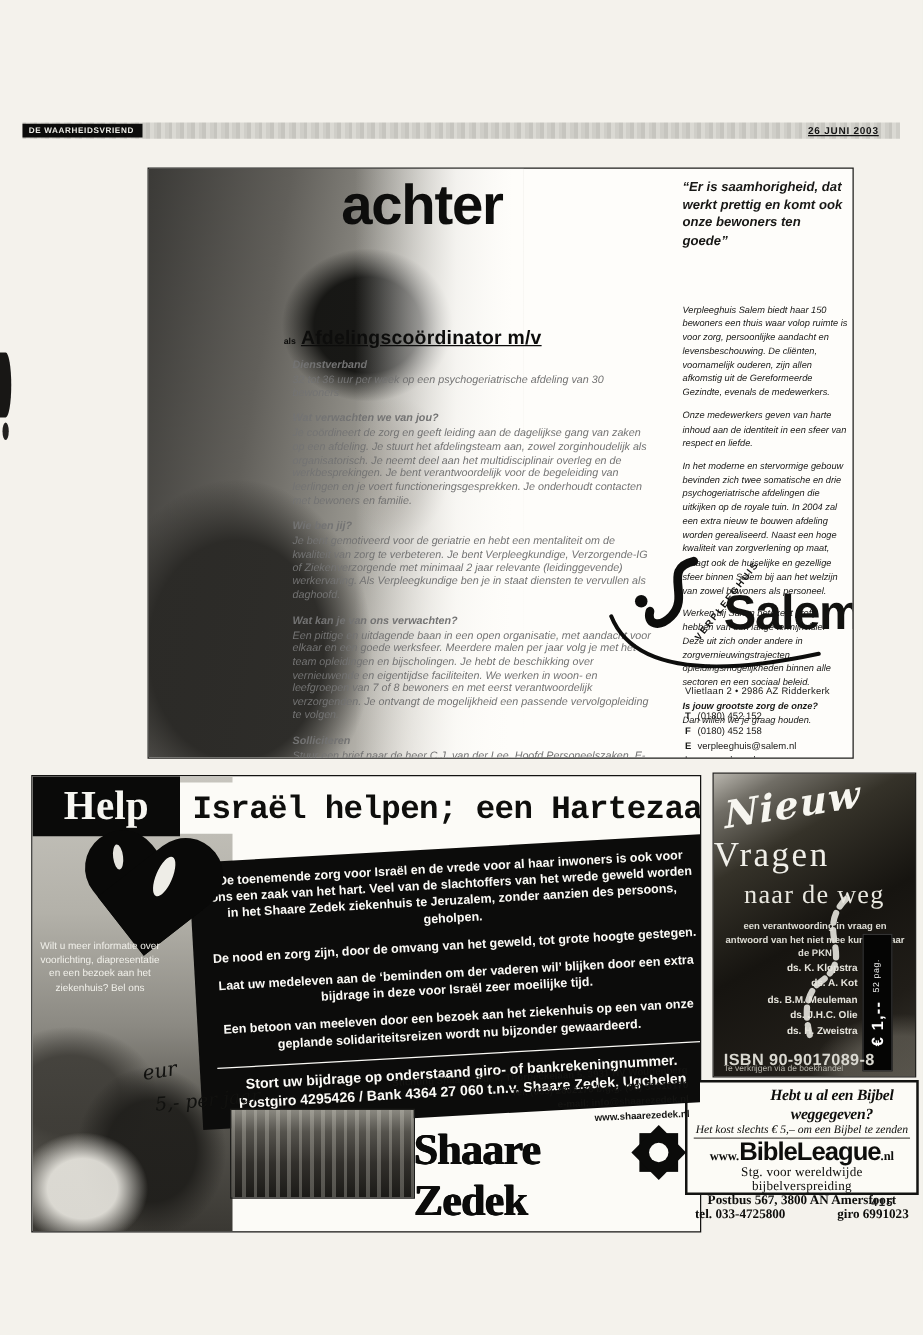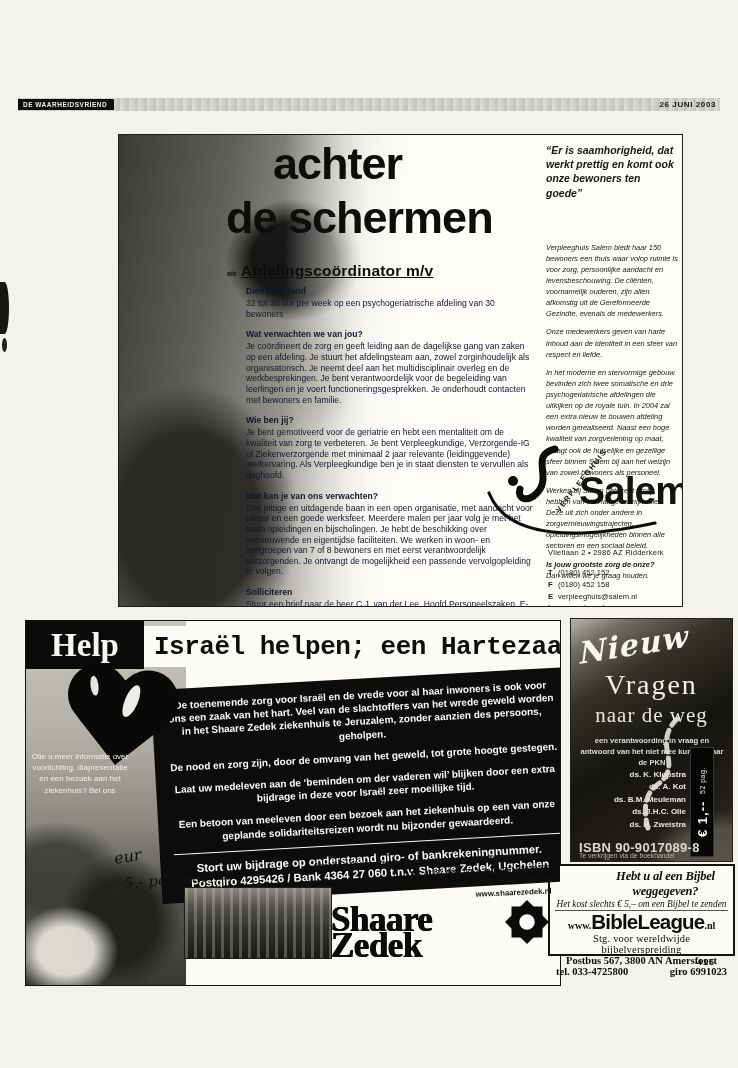--- a/index.html
+++ b/index.html
@@ -6,21 +6,21 @@
   html,body { width:738px; }
   body { font-family:"Liberation Sans", sans-serif; background:#efede7; }
   .page { position:relative; width:738px; height:1068px; background:#f4f2ec; overflow:hidden; }
 
   
   .masthead { position:absolute; left:18px; top:98px; width:702px; height:13px;
     background:repeating-linear-gradient(90deg,#c6c5bf 0 3px,#dad9d3 3px 6px,#cfcec8 6px 9px);
     display:flex; align-items:center; justify-content:space-between; }
   .mast-logo { background:#0c0c0b; color:#ecece6; font-size:6.5px; font-weight:bold;
     letter-spacing:.5px; padding:2.5px 7px 2px 5px; white-space:nowrap; }
-  .mast-date { font-size:8px; font-weight:bold; color:#141414; letter-spacing:.6px; padding-right:4px; }
+  .mast-date { font-size:8px; font-weight:bold; color:#141414; letter-spacing:.6px; padding-right:17px;text-decoration:underline; }
 
   .smudge { position:absolute; left:0; top:282px; width:9px; height:52px; background:#181715; border-radius:0 60% 60% 0; }
   .smudge2 { position:absolute; left:2px; top:338px; width:5px; height:14px; background:#22211f; border-radius:50%; }
 
   
   .salem { position:absolute; left:118px; top:134px; width:565px; height:473px;
     border:1px solid #1c1c1a; background:#fefdfa; overflow:hidden; }
   .salem-photo { position:absolute; left:0; top:0; width:300px; height:471px;
     background:
       linear-gradient(to right, rgba(255,255,255,0) 55%, rgba(254,253,250,.85) 82%, #fefdfa 97%),
@@ -28,21 +28,21 @@
       radial-gradient(ellipse 55px 75px at 200px 240px, rgba(152,148,140,.9) 0 40%, rgba(152,148,140,0) 75%),
       radial-gradient(ellipse 140px 175px at 70px 385px, rgba(42,41,38,.96) 0 50%, rgba(42,41,38,0) 78%),
       linear-gradient(100deg,#3b3a37 0%,#615f5a 30%,#96948d 55%,#cfccc5 75%,#f2f0ea 92%,#fefdfa 100%); }
   .salem-h1 { position:absolute; left:154px; top:6px; font-size:45px; font-weight:bold;
     letter-spacing:-1px; color:#0d0d0c; line-height:1;text-align:center; }
   .salem-h2 { position:absolute; left:107px; top:60px; font-size:45px; font-weight:bold;
     letter-spacing:-1px; color:#0d0d0c; line-height:1; }
   .salem-sub { position:absolute; left:108px; top:127px; color:#0d0d0c; }
   .salem-sub .als { font-size:7px; font-weight:bold; margin-right:4px; }
   .salem-sub .fn { font-size:15.5px; font-weight:bold; letter-spacing:.2px;text-decoration:underline; }
-  .salem-secs { position:absolute; left:127px; top:151px; width:287px; color:#0f172a; }
+  .salem-secs { position:absolute; left:115px; top:151px; width:287px; color:#737373;font-style:italic; }
   .sec-h { font-weight:bold; font-size:8.6px; margin:10px 0 2px; }
   .sec-h.first { margin-top:0; }
   .sec-b { font-size:8.6px; line-height:1.24; }
   .salem-right { position:absolute; left:427px; top:8px; width:133px; color:#181816; }
   .salem-quote { font-style:italic; font-weight:bold; font-size:10.5px; line-height:1.35; text-align:left; }
   .salem-intro { margin-top:42px; font-style:italic; font-size:7.4px; line-height:1.5; }
   .salem-intro p { margin-bottom:7px; }
   .salem-intro p.tight { margin-bottom:0; }
   .salem-intro p.boldit { font-weight:bold; margin-bottom:0; }
   .salem-logo { position:absolute; left:358px; top:306px; width:205px; height:112px; }
@@ -93,34 +93,34 @@
   .hosp-photo { position:absolute; left:158px; top:266px; width:148px; height:72px; z-index:4;
     border:1px solid #1d1d1b;
     background:
       repeating-linear-gradient(90deg, rgba(210,208,198,.30) 0 3px, rgba(0,0,0,0) 3px 9px),
       linear-gradient(180deg,#8a8880 0%,#55534d 25%,#32302c 60%,#1b1a17 100%); }
   .shaare-contact { position:absolute; left:225px; top:236px; width:300px; text-align:right;
     transform:rotate(-2.5deg); font-size:7.8px; font-weight:bold; color:#141412; line-height:1.5; z-index:4; }
   .shaare-logo { position:absolute; left:305px; top:286px; z-index:4; font-family:"Liberation Serif", serif;
     font-weight:bold; color:#0b0b0a; font-size:35px; line-height:.72; letter-spacing:-.5px;
     text-shadow:.5px 0 #0b0b0a,-.5px 0 #0b0b0a; }
-  .shaare-logo .l2 { margin-top:1px; }
+  .shaare-logo .l2 { margin-top:16px; }
   .shaare-star { position:absolute; left:470px; top:270px; width:62px; height:62px; z-index:4; }
 
   
   .book { position:absolute; left:570px; top:618px; width:163px; height:244px; overflow:hidden;
     border:1px solid #22211e; color:#efeee8;
     background:
       radial-gradient(ellipse 90px 60px at 150px 240px, rgba(120,116,106,.5) 0 50%, rgba(0,0,0,0) 80%),
       linear-gradient(150deg,#b9b6ae 0%,#716e66 10%,#353229 26%,#161410 52%,#201d18 78%,#37342d 100%); }
   .book-road { position:absolute; left:58px; top:98px; z-index:0; opacity:.85; }
   .book-badge { position:absolute; left:8px; top:8px; font-family:"DejaVu Serif", serif;
     font-style:italic; font-weight:bold; font-size:30px; letter-spacing:1px; color:#f7f6f0;
     transform:rotate(-9deg) skewX(-6deg); }
-  .book-t1 { position:absolute; left:0; top:50px; width:100%; text-align:center;
+  .book-t1 { position:absolute; left:0; top:50px; width:100%; text-align:left;
     font-family:"Liberation Serif", serif; font-size:28px; letter-spacing:2px; color:#f0efe9; }
   .book-t2 { position:absolute; left:0; top:84px; width:100%; text-align:center;
     font-family:"Liberation Serif", serif; font-size:21px; letter-spacing:1px; color:#e9e8e0; }
   .book-sub { position:absolute; left:6px; top:116px; width:150px; text-align:center;
     font-size:7.6px; font-weight:bold; line-height:1.45; color:#dddcd4; }
   .book-authors { position:absolute; right:46px; top:150px; text-align:right; font-size:8px;
     font-weight:bold; line-height:1.55; color:#e6e4dc; }
   .price-box { position:absolute; left:119px; top:128px; width:24px; height:110px; background:#050504;
     writing-mode:vertical-rl; transform:rotate(180deg); display:flex; align-items:center;
     justify-content:center; gap:6px; border:1px solid #333; }
@@ -153,21 +153,20 @@
   <div class="masthead">
     <div class="mast-logo">DE WAARHEIDSVRIEND</div>
     <div class="mast-date">26 JUNI 2003</div>
   </div>
   <div class="smudge"></div>
   <div class="smudge2"></div>
 
   <div class="salem">
     <div class="salem-photo"></div>
     <div class="salem-h1">achter</div>
-    <div class="salem-h2">de schermen</div>
     <div class="salem-sub">
       <span class="als">als</span><span class="fn">Afdelingscoördinator m/v</span>
     </div>
 
     <div class="salem-secs">
       <div class="sec-h first">Dienstverband</div>
       <div class="sec-b">32 tot 36 uur per week op een psychogeriatrische afdeling van 30 bewoners</div>
       <div class="sec-h">Wat verwachten we van jou?</div>
       <div class="sec-b">Je coördineert de zorg en geeft leiding aan de dagelijkse gang van zaken op een afdeling. Je stuurt het afdelingsteam aan, zowel zorginhoudelijk als organisatorisch. Je neemt deel aan het multidisciplinair overleg en de werkbesprekingen. Je bent verantwoordelijk voor de begeleiding van leerlingen en je voert functioneringsgesprekken. Je onderhoudt contacten met bewoners en familie.</div>
       <div class="sec-h">Wie ben jij?</div>
@@ -223,21 +222,21 @@
       </div>
 
     <div class="shaare-panel">
       <p>De toenemende zorg voor Israël en de vrede voor al haar inwoners is ook voor ons een zaak van het hart. Veel van de slachtoffers van het wrede geweld worden in het Shaare Zedek ziekenhuis te Jeruzalem, zonder aanzien des persoons, geholpen.</p>
       <p>De nood en zorg zijn, door de omvang van het geweld, tot grote hoogte gestegen.</p>
       <p>Laat uw medeleven aan de ‘beminden om der vaderen wil’ blijken door een extra bijdrage in deze voor Israël zeer moeilijke tijd.</p>
       <p>Een betoon van meeleven door een bezoek aan het ziekenhuis op een van onze geplande solidariteitsreizen wordt nu bijzonder gewaardeerd.</p>
       <p class="stort">Stort uw bijdrage op onderstaand giro- of bankrekeningnummer. Postgiro 4295426 / Bank 4364 27 060 t.n.v. Shaare Zedek, Ugchelen</p>
     </div>
 
-    <div class="side-note">Olie u meer informatie over voorlichting, diapresentatie en een bezoek aan het ziekenhuis? Bel ons</div>
+    <div class="side-note">Wilt u meer informatie over voorlichting, diapresentatie en een bezoek aan het ziekenhuis? Bel ons</div>
     <div class="hand1">eur</div>
     <div class="hand2">5,- per jaar</div>
     <div class="hosp-photo"></div>
 
     <div class="shaare-contact">
       <div>Stichting Shaare Zedek, Thorbeckelaan 5, 3931 HV  Woudenberg</div>
       <div>Tel. (033) 2862176 b.g.g. (06) 53616170</div>
       <div>e-mail: info@shaarezedek.nl</div>
       <div>www.shaarezedek.nl</div>
     </div>

